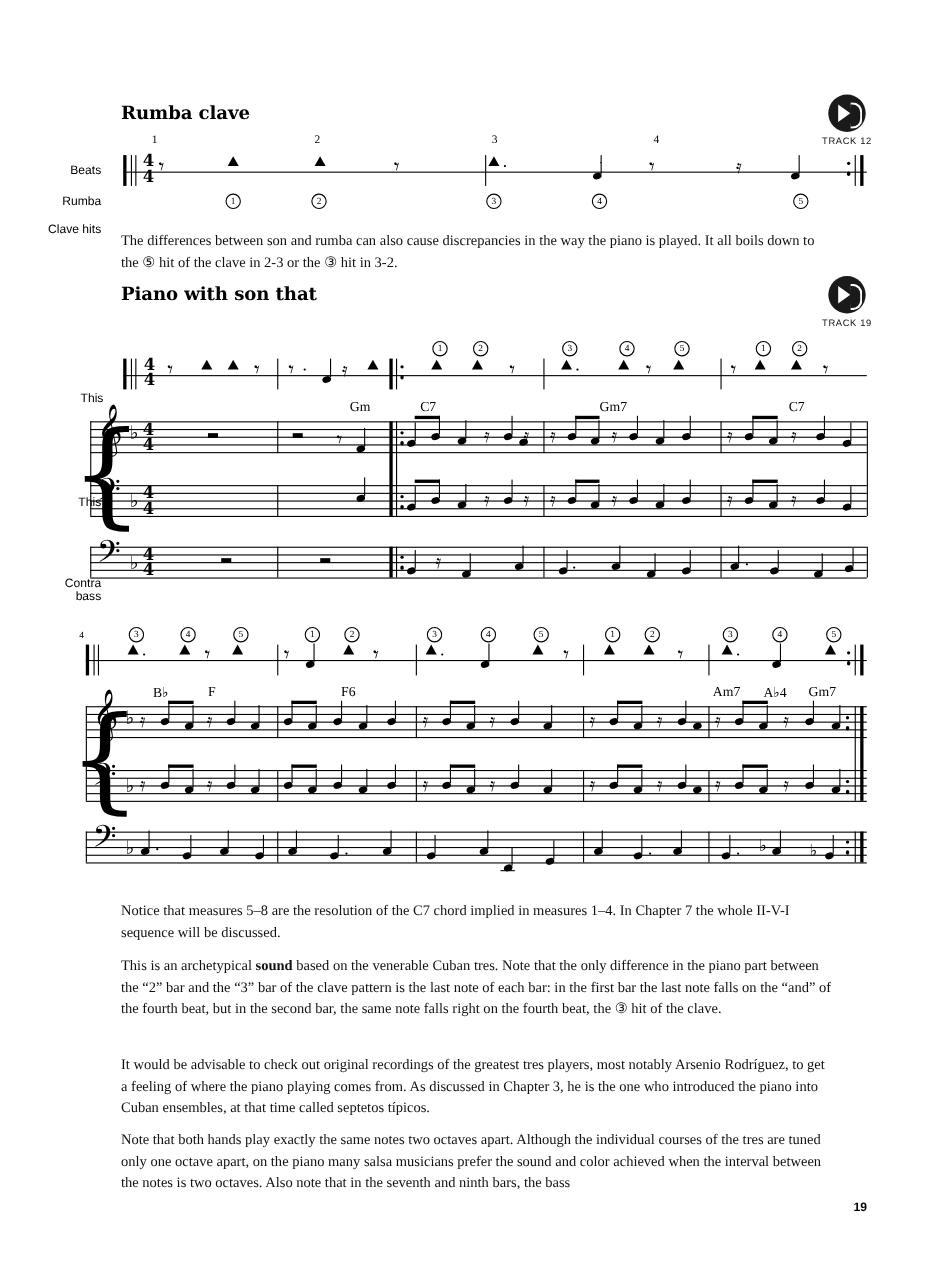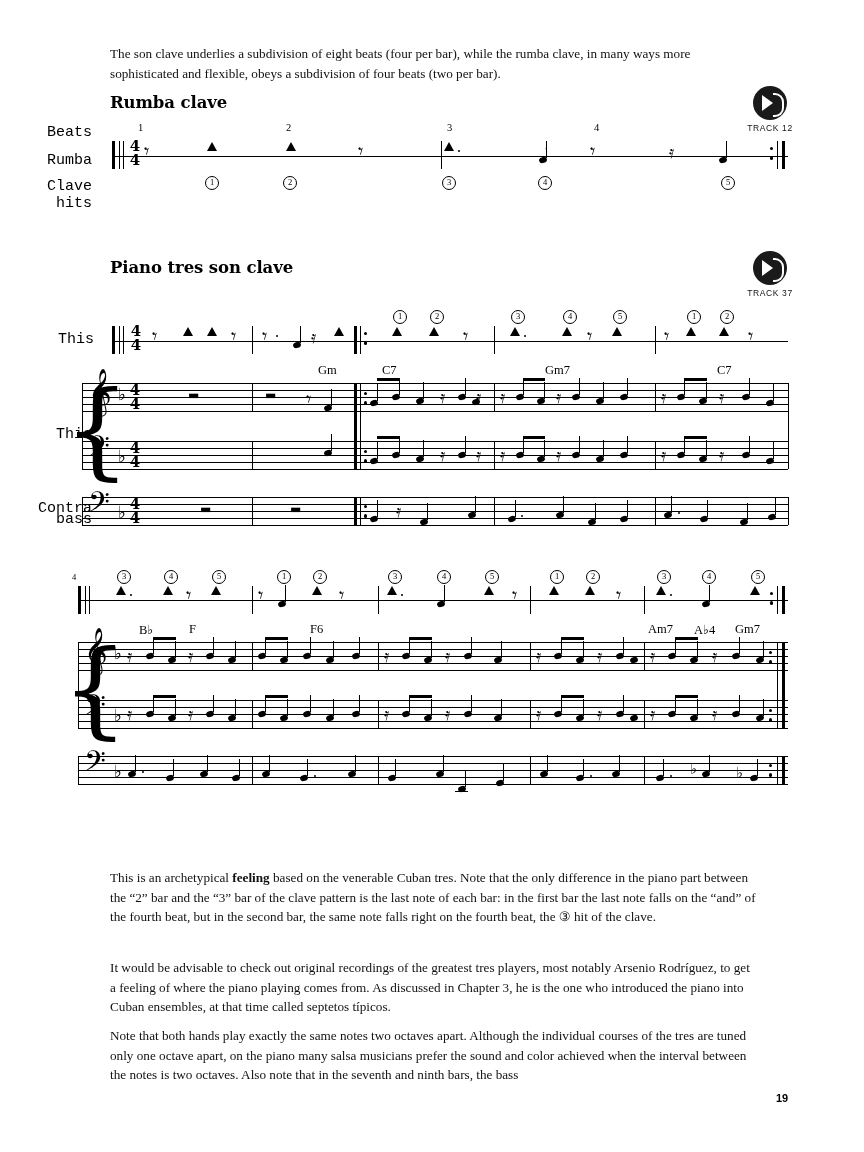--- a/index.html
+++ b/index.html
@@ -95,24 +95,25 @@
     background: #000;
     width: 1px;
   }
   .thickbar {
     position: absolute;
     background: #000;
     width: 3px;
   }
   .sidelabel {
     position: absolute;
-    font-family: Liberation Mono, monospace;
-    font-size: 15px;
+    font-family: Liberation Sans, sans-serif;
+    font-size: 11px;
     text-align: right;
     color: #000;
+    margin-top: 25px;
   }
   .numlabel {
     position: absolute;
     font-family: "Liberation Serif", serif;
     font-size: 10.5px;
     color: #000;
   }
   .circnum {
     position: absolute;
     width: 12px; height: 12px;
@@ -239,21 +240,20 @@
     font-weight: bold;
     font-size: 11px;
     color: #000;
   }
 </style>
 </head>
 <body>
 
 <div class="page">
 
-  <div class="para" style="left:110px; top:44px; width:632px;">The son clave underlies a subdivision of eight beats (four per bar), while the rumba clave, in many ways more sophisticated and flexible, obeys a subdivision of four beats (two per bar).</div>
 
   <div class="heading" style="left:110px; top:93px;">Rumba clave</div>
 
   <div class="track" style="left:742px; top:86px;">
     <div class="disc"></div>
     <div class="tlabel">TRACK 12</div>
   </div>
 
   <div class="sys" style="left:0; top:0;">
 
@@ -298,26 +298,27 @@
     <div class="notehead" style="left:719px; top:157px;"></div>
     <div class="stem" style="left:726px; top:141px; height:17px;"></div>
 
     <div class="circnum" style="left:205px; top:176px;">1</div>
     <div class="circnum" style="left:283px; top:176px;">2</div>
     <div class="circnum" style="left:442px; top:176px;">3</div>
     <div class="circnum" style="left:538px; top:176px;">4</div>
     <div class="circnum" style="left:721px; top:176px;">5</div>
   </div>
 
-
-  <div class="heading" style="left:110px; top:258px;">Piano tres son clave</div>
+  <div class="para" style="left:110px; top:209px; width:632px;">The differences between son and rumba can also cause discrepancies in the way the piano is played. It all boils down to the ⑤ hit of the clave in 2-3 or the ③ hit in 3-2.</div>
+
+  <div class="heading" style="left:110px; top:258px;">Piano with son that</div>
 
   <div class="track" style="left:742px; top:251px;">
     <div class="disc"></div>
-    <div class="tlabel">TRACK 37</div>
+    <div class="tlabel">TRACK 19</div>
   </div>
 
   <div class="sys" style="left:0; top:0;">
 
     <div class="sidelabel" style="left:36px; top:331px; width:58px;">This</div>
 
     <div class="staffline" style="left:112px; top:341px; width:676px;"></div>
     <div class="thickbar" style="left:112px; top:326px; height:28px;"></div>
     <div class="barline" style="left:119px; top:326px; height:28px;"></div>
     <div class="barline" style="left:123px; top:326px; height:28px;"></div>
@@ -842,23 +843,24 @@
     <div class="stem" style="left:757px; top:759px; height:17px;"></div>
 
     <div class="barline" style="left:777px; top:756px; height:28px;"></div>
     <div class="thickbar" style="left:782px; top:756px; height:28px;"></div>
     <div class="repeatdots" style="left:769px; top:764px;">
         <i></i>
         <i></i>
       </div>
   </div>
 
+  <div class="para" style="left:110px; top:818px; width:632px;">Notice that measures 5–8 are the resolution of the C7 chord implied in measures 1–4. In Chapter 7 the whole II-V-I sequence will be discussed.</div>
 
   <div class="para" style="left:110px; top:868px; width:648px;">
-    <span>This is an archetypical </span><b>feeling</b><span> based on the venerable Cuban tres. Note that the only difference in the piano part between the “2” bar and the “3” bar of the clave pattern is the last note of each bar: in the first bar the last note falls on the “and” of the fourth beat, but in the second bar, the same note falls right on the fourth beat, the ③ hit of the clave.</span>
+    <span>This is an archetypical </span><b>sound</b><span> based on the venerable Cuban tres. Note that the only difference in the piano part between the “2” bar and the “3” bar of the clave pattern is the last note of each bar: in the first bar the last note falls on the “and” of the fourth beat, but in the second bar, the same note falls right on the fourth beat, the ③ hit of the clave.</span>
   </div>
 
   <div class="para" style="left:110px; top:958px; width:648px;">It would be advisable to check out original recordings of the greatest tres players, most notably Arsenio Rodríguez, to get a feeling of where the piano playing comes from. As discussed in Chapter 3, he is the one who introduced the piano into Cuban ensembles, at that time called septetos típicos.</div>
 
   <div class="para" style="left:110px; top:1026px; width:648px;">Note that both hands play exactly the same notes two octaves apart. Although the individual courses of the tres are tuned only one octave apart, on the piano many salsa musicians prefer the sound and color achieved when the interval between the notes is two octaves. Also note that in the seventh and ninth bars, the bass</div>
 
   <div class="pagenum" style="left:776px; top:1092px;">19</div>
 </div>
 
 </body></html>

